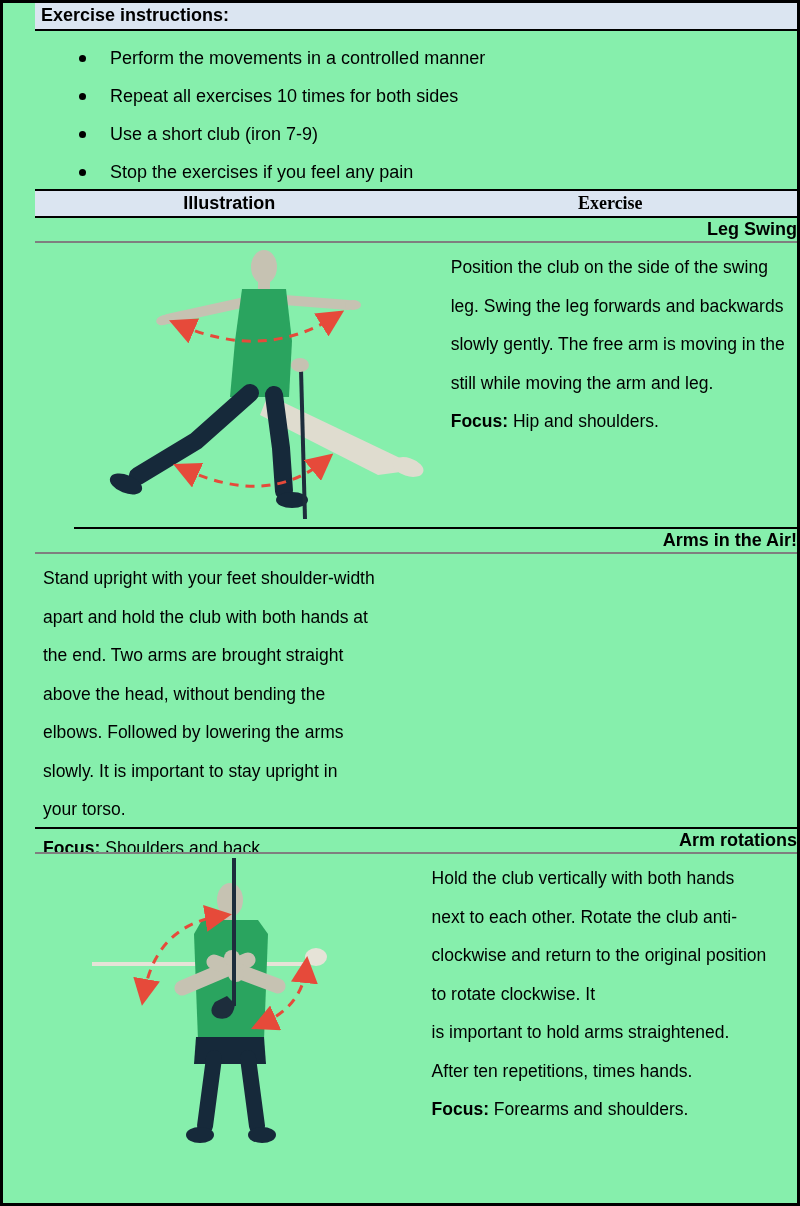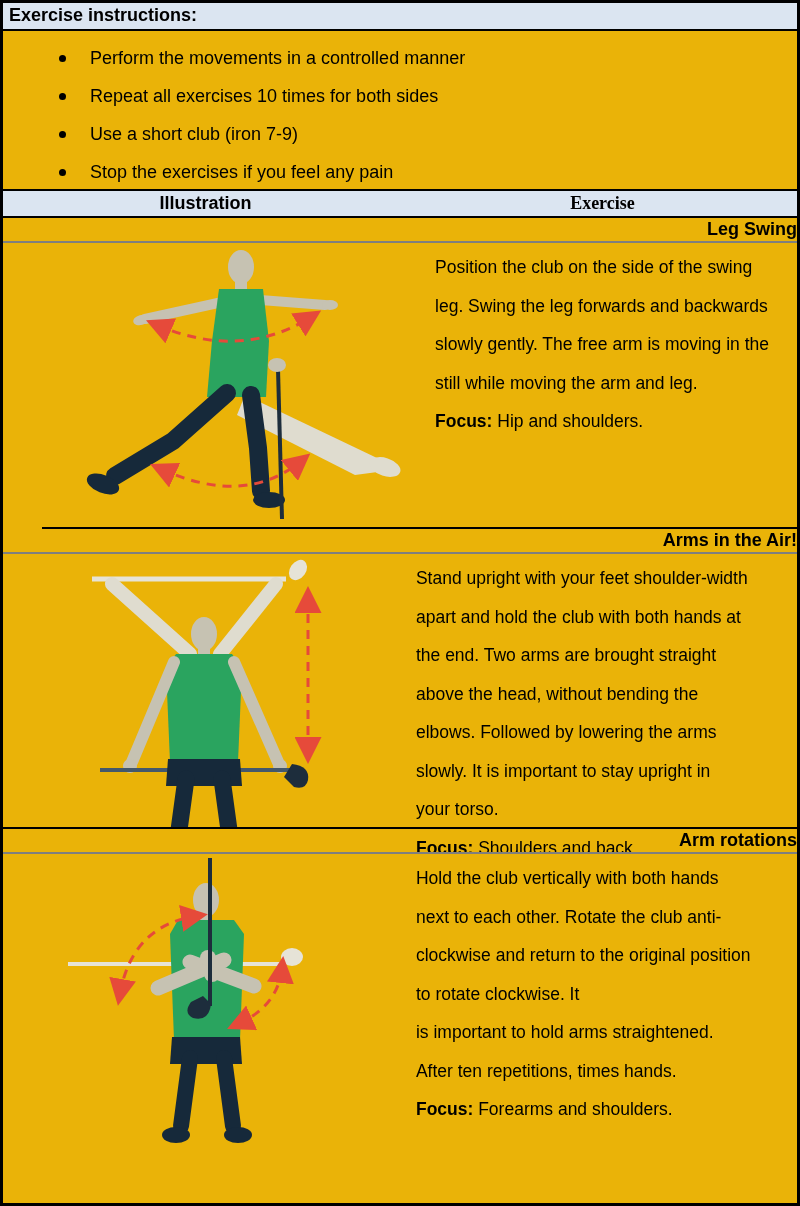--- a/index.html
+++ b/index.html
@@ -3,39 +3,39 @@
 <meta charset="utf-8">
 <style>
   :root{
     --header_bg:#dbe5f1; --border_black:#000000; --divider_gray:#7f7f7f;
     --green:#2aa45f; --navy:#16293a; --skin:#c6c2b2; --ghost:#dfdccf;
     --red:#e64a3a; --club:#1d2d3c; --lightclub:#e6e3d7; --darkclub:#44586b;
   }
   *{margin:0;padding:0;box-sizing:border-box;}
   html,body{background:#fff;}
   body{width:800px;height:1206px;font-family:"Liberation Sans",sans-serif;color:#000;}
-  .doc{width:800px;height:1206px;border:3px solid var(--border_black);display:flex;flex-direction:column;background:#eab308;}
+  .doc{width:800px;height:1206px;border:3px solid var(--border_black);display:flex;flex-direction:column;background:#86efac;padding-left:32px;}
   .title-row{height:28px;background:var(--header_bg);border-bottom:2px solid var(--border_black);
     font-weight:bold;font-size:18px;line-height:25px;padding-left:6px;}
-  .bullets{height:158px;padding:8px 0 0 0;margin-left:12px;}
+  .bullets{height:158px;padding:8px 0 0 0;}
   .bullet-item{display:flex;align-items:center;height:38px;font-size:18px;}
   .bullet-dot{width:7px;height:7px;border-radius:50%;background:#000;margin:0 24px 0 44px;flex:0 0 auto;}
   .col-header{height:29px;background:var(--header_bg);border-top:2px solid var(--border_black);
     border-bottom:2px solid var(--border_black);display:flex;font-weight:bold;font-size:18px;}
   .col-header .col-l{width:51%;text-align:center;line-height:24px;}
   .col-header .col-r{width:49%;text-align:center;line-height:24px;font-family:Liberation Serif, serif;}
   .sec-header{height:25px;border-bottom:2px solid var(--divider_gray);text-align:right;
     font-weight:bold;font-size:18px;line-height:23px;}
   .content-row{display:flex;border-bottom:2px solid var(--border_black);}
   .content-row.last{border-bottom:none;flex:1;}
   .illus-col{width:51%;display:flex;justify-content:center;align-items:flex-start;overflow:hidden;}
   .text-col{width:49%;padding:5px 6px 0 8px;font-size:17.5px;line-height:38.5px;}
   .text-col .line{white-space:nowrap;}
   .focus-label{font-weight:bold;text-align:center;}
-  .h286{height:286px;margin-left:39px;} .h327{height:275px;}
+  .h286{height:286px;margin-left:39px;} .h327{height:275px;flex-direction:column;}
   svg{display:block;}
   .skinF{fill:var(--skin);} .ghostF{fill:var(--ghost);}
   .skinS{stroke:var(--skin);stroke-linecap:round;fill:none;}
   .ghostS{stroke:var(--ghost);stroke-linecap:round;fill:none;}
   .shirt{fill:var(--green);} .pants{fill:var(--navy);}
   .pantsS{stroke:var(--navy);stroke-linecap:round;fill:none;}
   .clubS{stroke:var(--club);fill:none;}
   .arr{stroke:var(--red);stroke-width:3;fill:none;stroke-dasharray:9 7;}
   .arrH{fill:var(--red);}
 </style>

